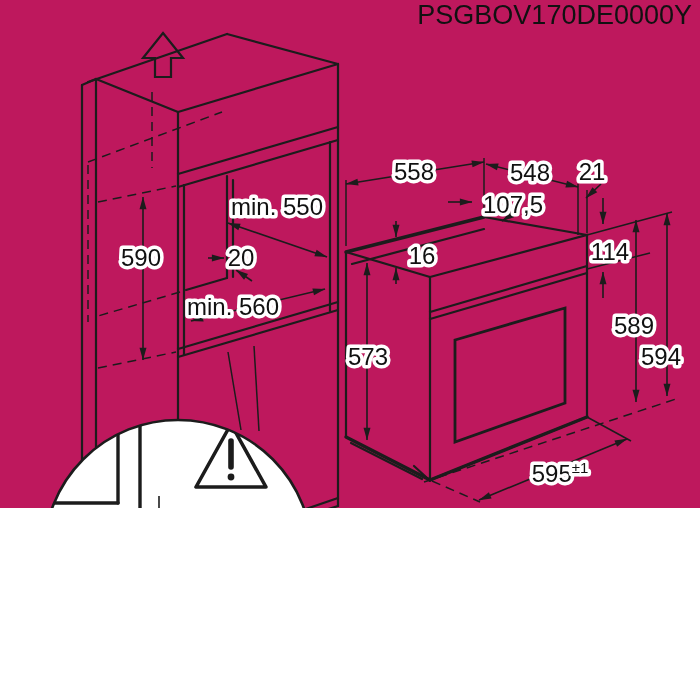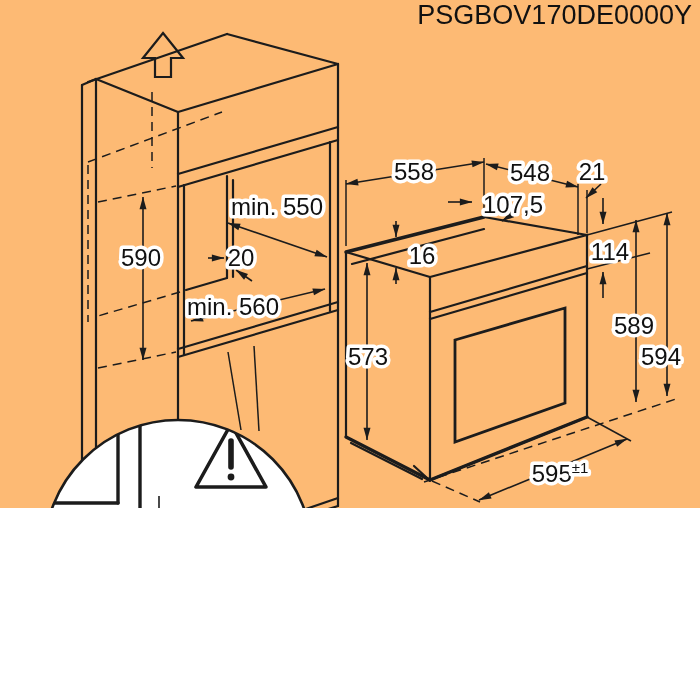--- a/index.html
+++ b/index.html
@@ -1,16 +1,16 @@
 <!DOCTYPE html>
 <html><head>
 <meta charset="utf-8">
 <style>
   html,body{margin:0;padding:0;background:#ffffff;}
-  .stage{width:700px;height:508px;position:relative;background:#fdba74;overflow:hidden;}
+  .stage{width:700px;height:508px;position:relative;background:#be185d;overflow:hidden;}
   svg{display:block;}
   .ln{stroke:#1c1c1c;stroke-width:2.2;fill:none;stroke-linecap:round;}
   .lnheavy{stroke:#1c1c1c;stroke-width:3.4;fill:none;stroke-linecap:round;}
   .lnthin{stroke:#1c1c1c;stroke-width:1.5;fill:none;}
   .lndash{stroke:#1c1c1c;stroke-width:1.5;fill:none;stroke-dasharray:9 6;}
   .dim{stroke:#1c1c1c;stroke-width:1.6;fill:none;}
   .lbl{font-family:"Liberation Sans","DejaVu Sans",sans-serif;font-size:24px;fill:#111111;
        paint-order:stroke;stroke:#ffffff;stroke-width:7px;stroke-linejoin:round;text-anchor:middle;}
   .title{font-family:"Liberation Sans","DejaVu Sans",sans-serif;font-size:27px;fill:#111111;text-anchor:end;}
   .sup{font-size:15px;}

